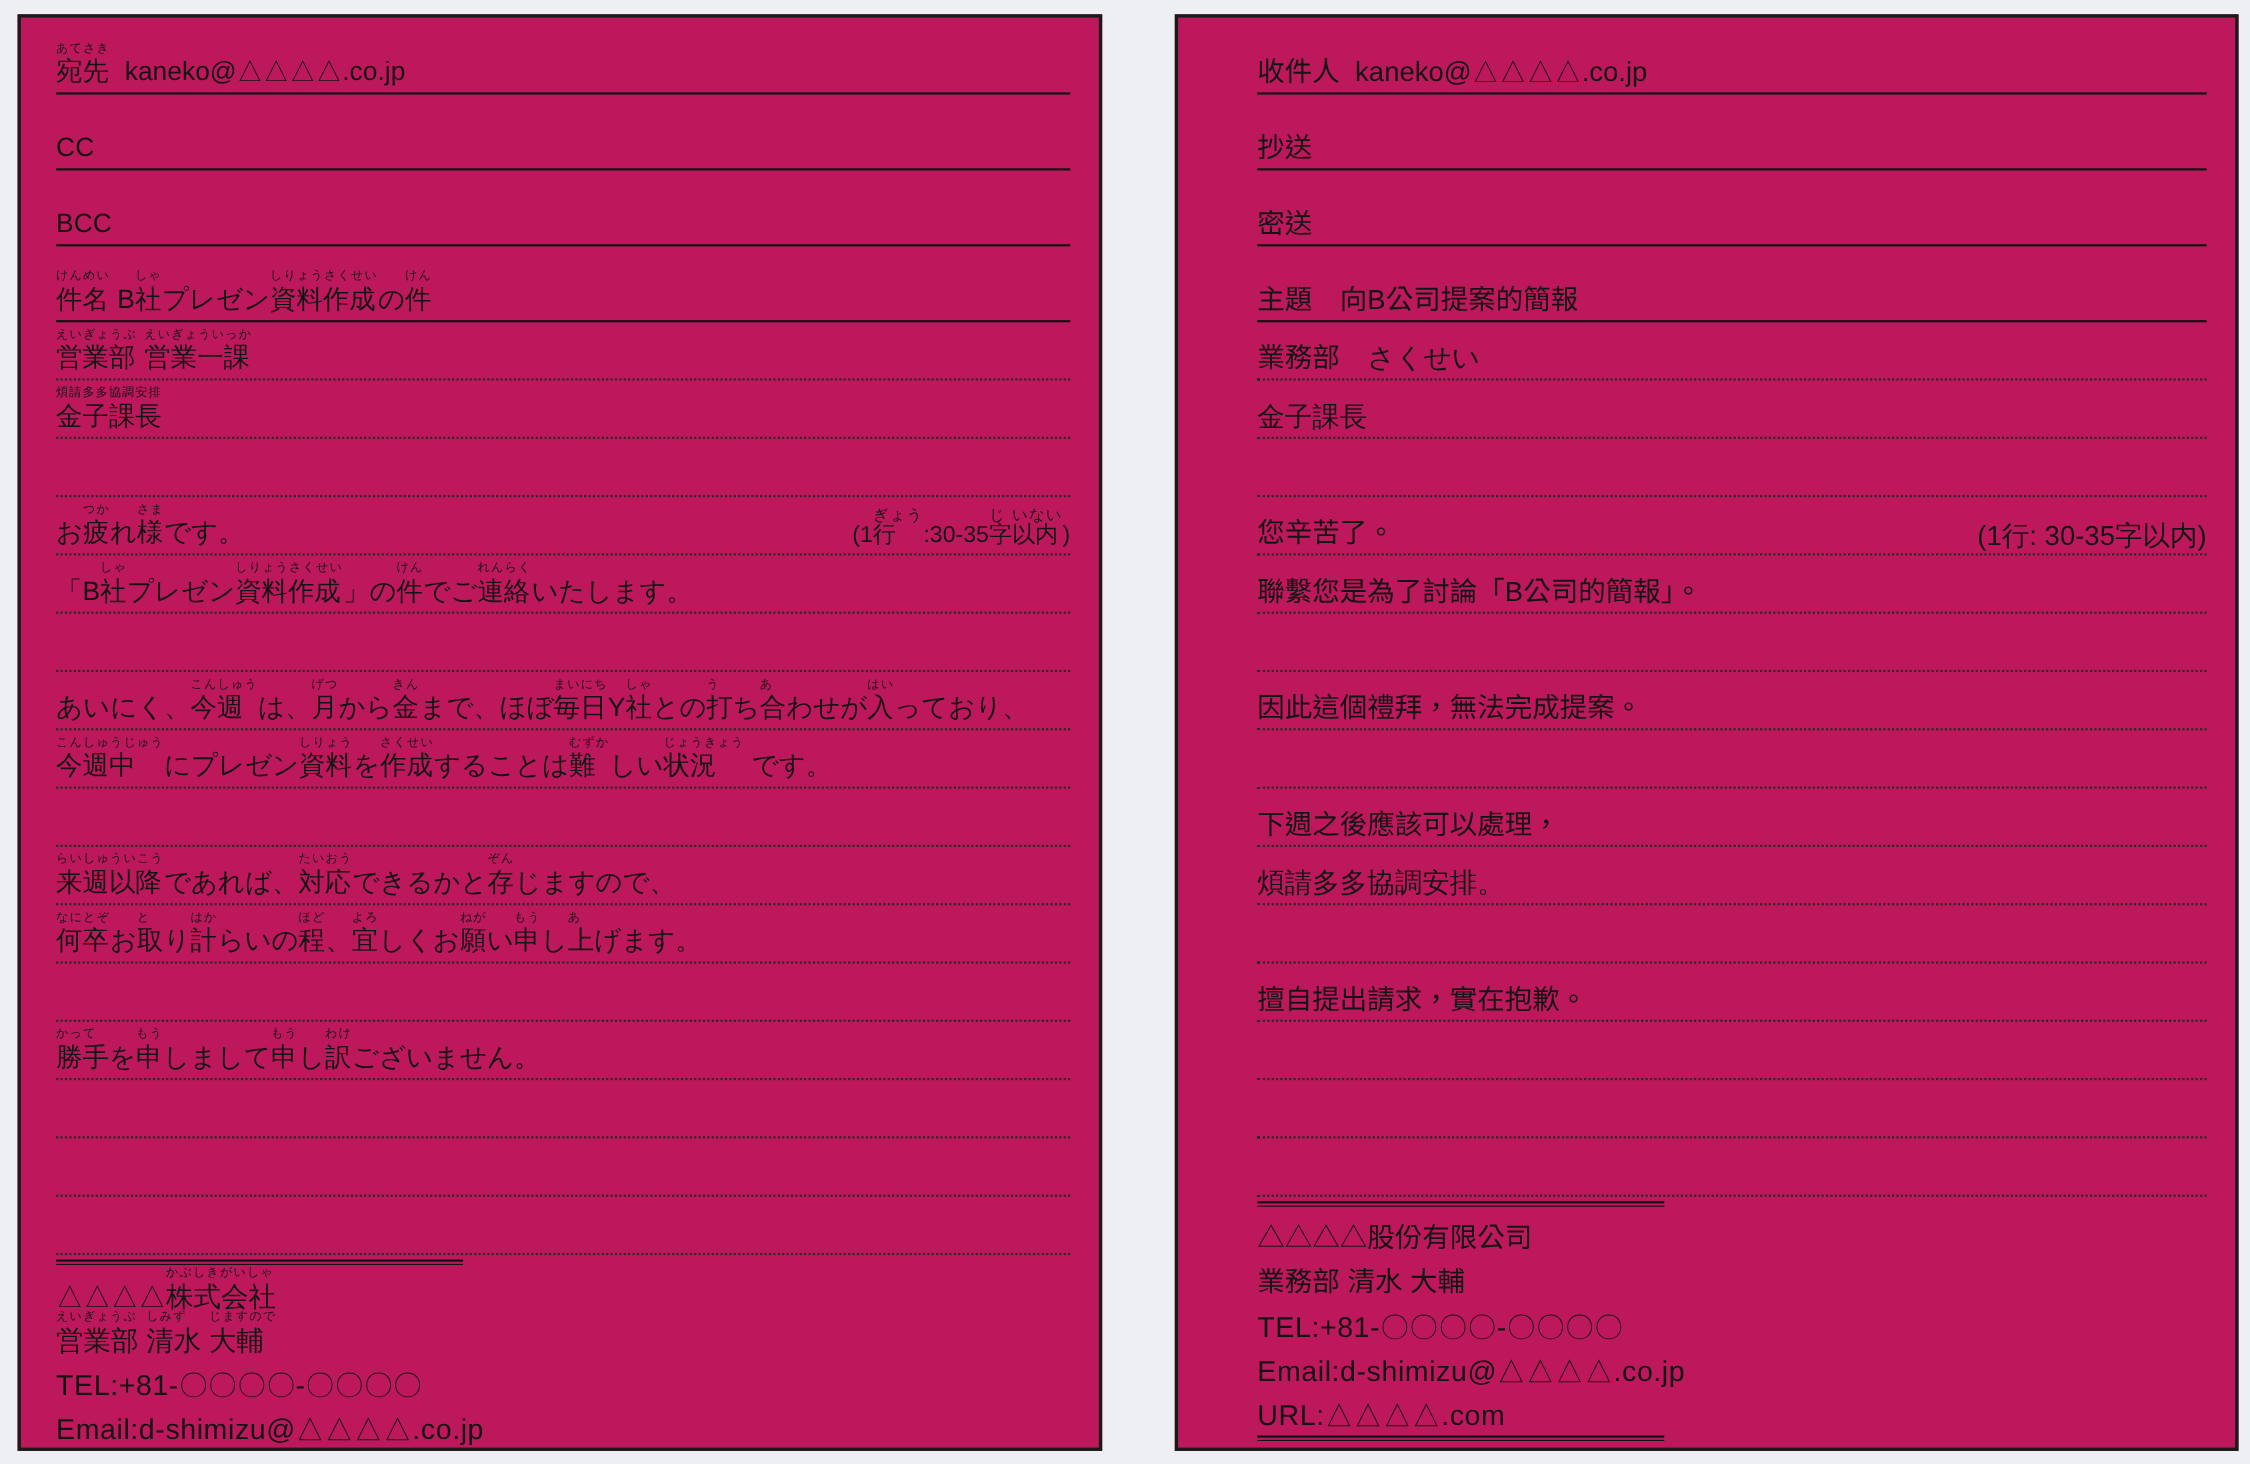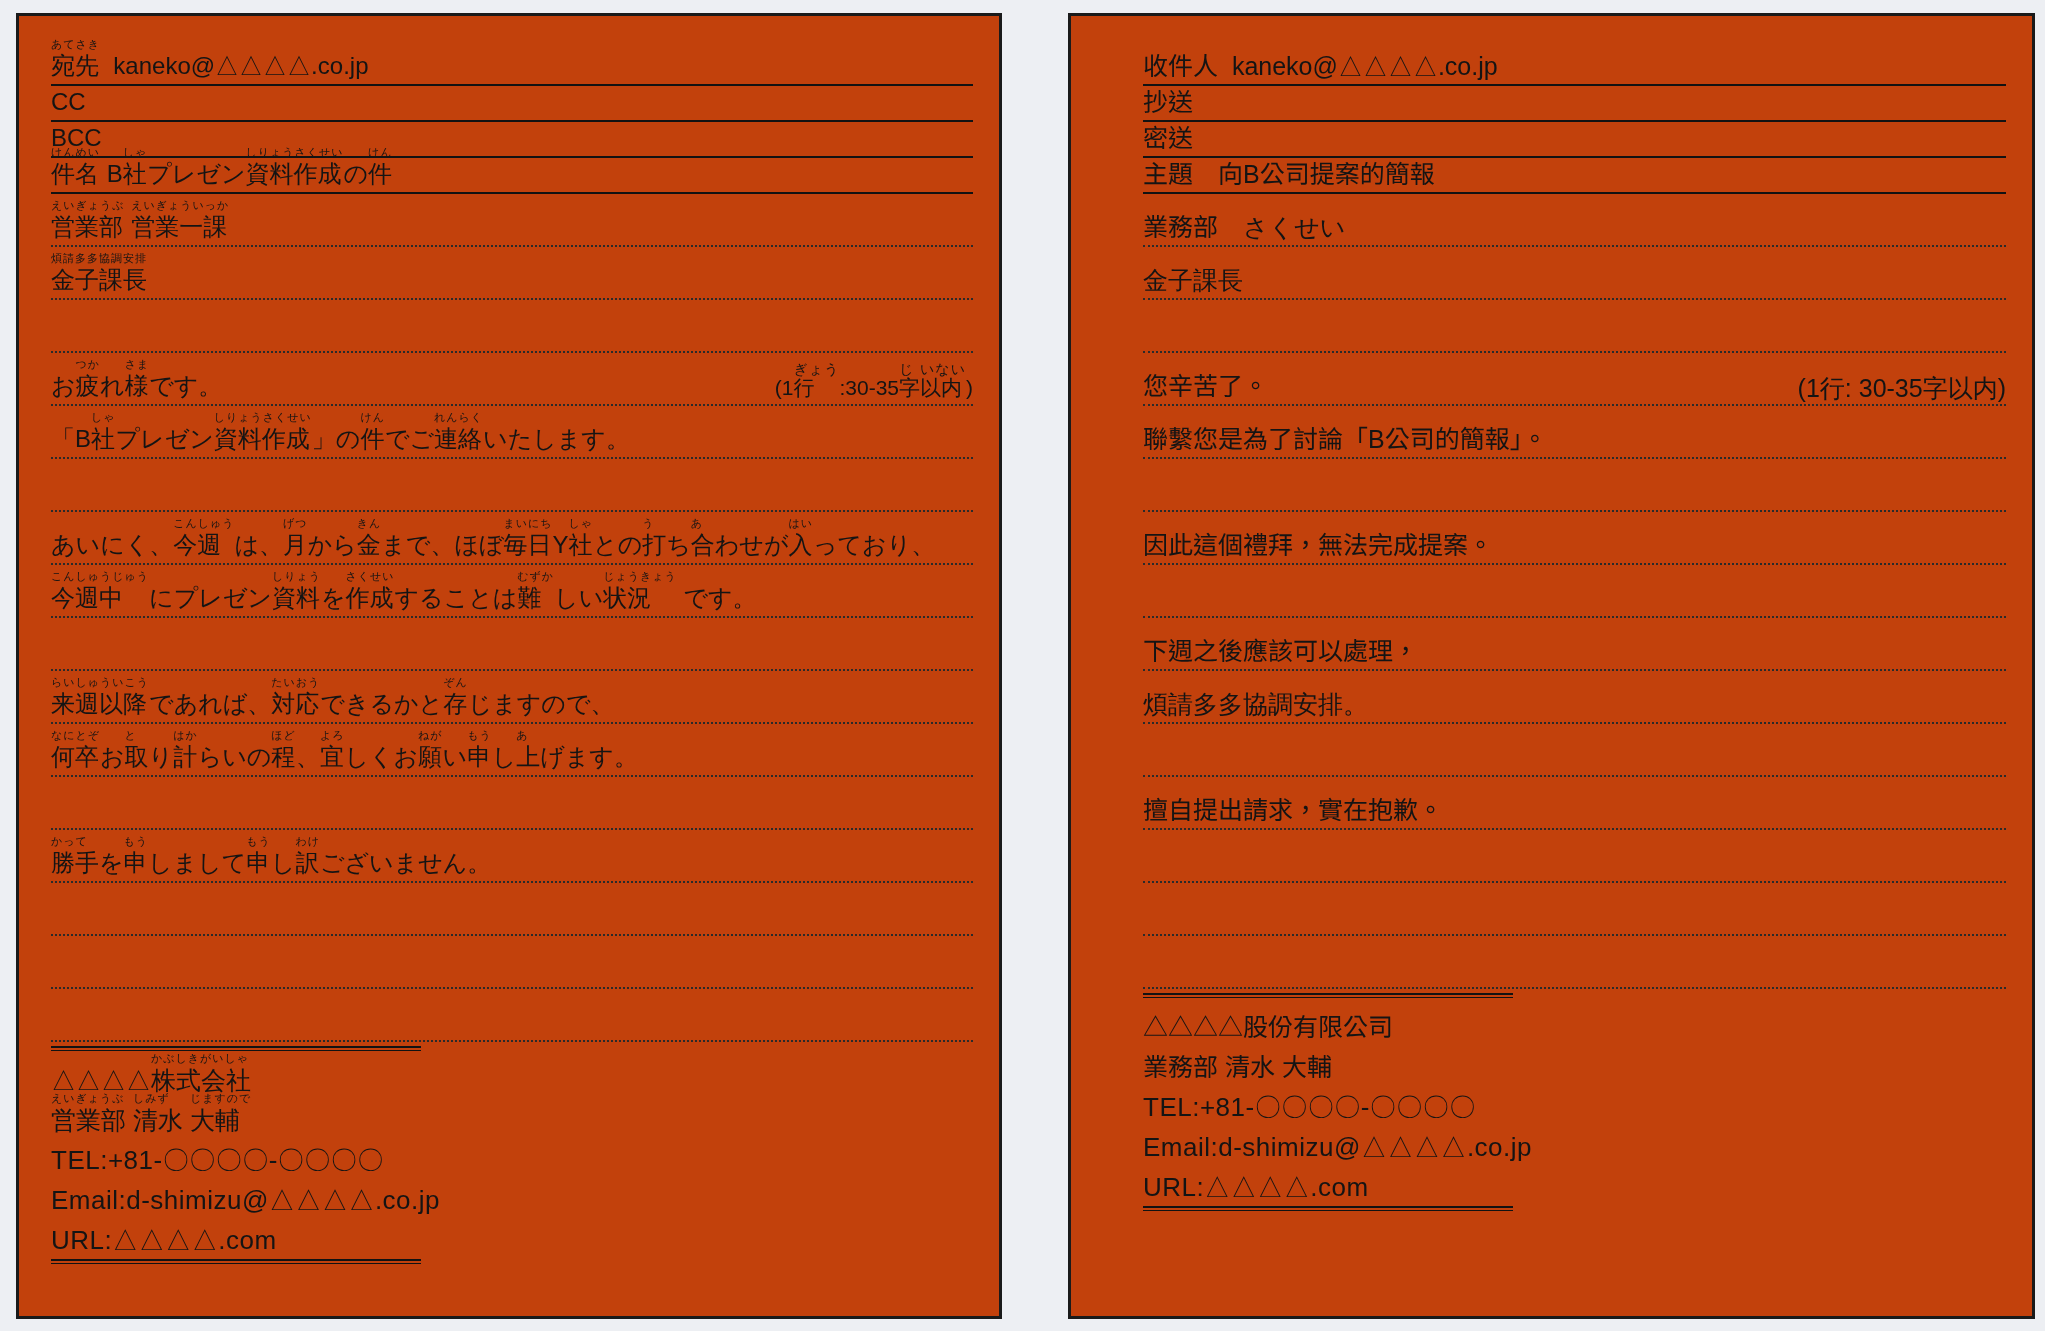--- a/index.html
+++ b/index.html
@@ -11,42 +11,42 @@
     background: #edeff3;
     font-family: "Liberation Sans", sans-serif;
     color: #141414;
   }
   .stage { position: relative; width: 2045px; height: 1331px; }
 
   .paper {
     position: absolute;
     top: 13px;
     height: 1306px;
-    background: #c2410c;
+    background: #be185d;
     border: 3px solid #1a1a1a;
     box-sizing: border-box;
     overflow: hidden;
   }
   .paper.left  { left: 16px;   width: 986px; }
   .paper.right { left: 1068px; width: 967px; padding-left: 40px; }
 
   .content {
     padding: 8px 26px 0 32px;
     height: 100%;
     box-sizing: border-box;
   }
 
   .row {
     display: flex;
     align-items: flex-end;
     padding-bottom: 3px;
     box-sizing: border-box;
     white-space: pre;
   }
-  .hdr-row { height: 36px; border-bottom: 2.5px solid #121212; }
+  .hdr-row { height: 69px; border-bottom: 2.5px solid #121212; }
   .hdr-row.first { height: 62px; }
   .body-row { height: 53px; border-bottom: 2px dotted #2a2a2a; }
 
   .seg { display: inline-flex; flex-direction: column; align-items: flex-start; }
   .seg .rt {
     display: block;
     font-size: 11px;
     line-height: 13px;
     height: 13px;
     letter-spacing: 1px;

